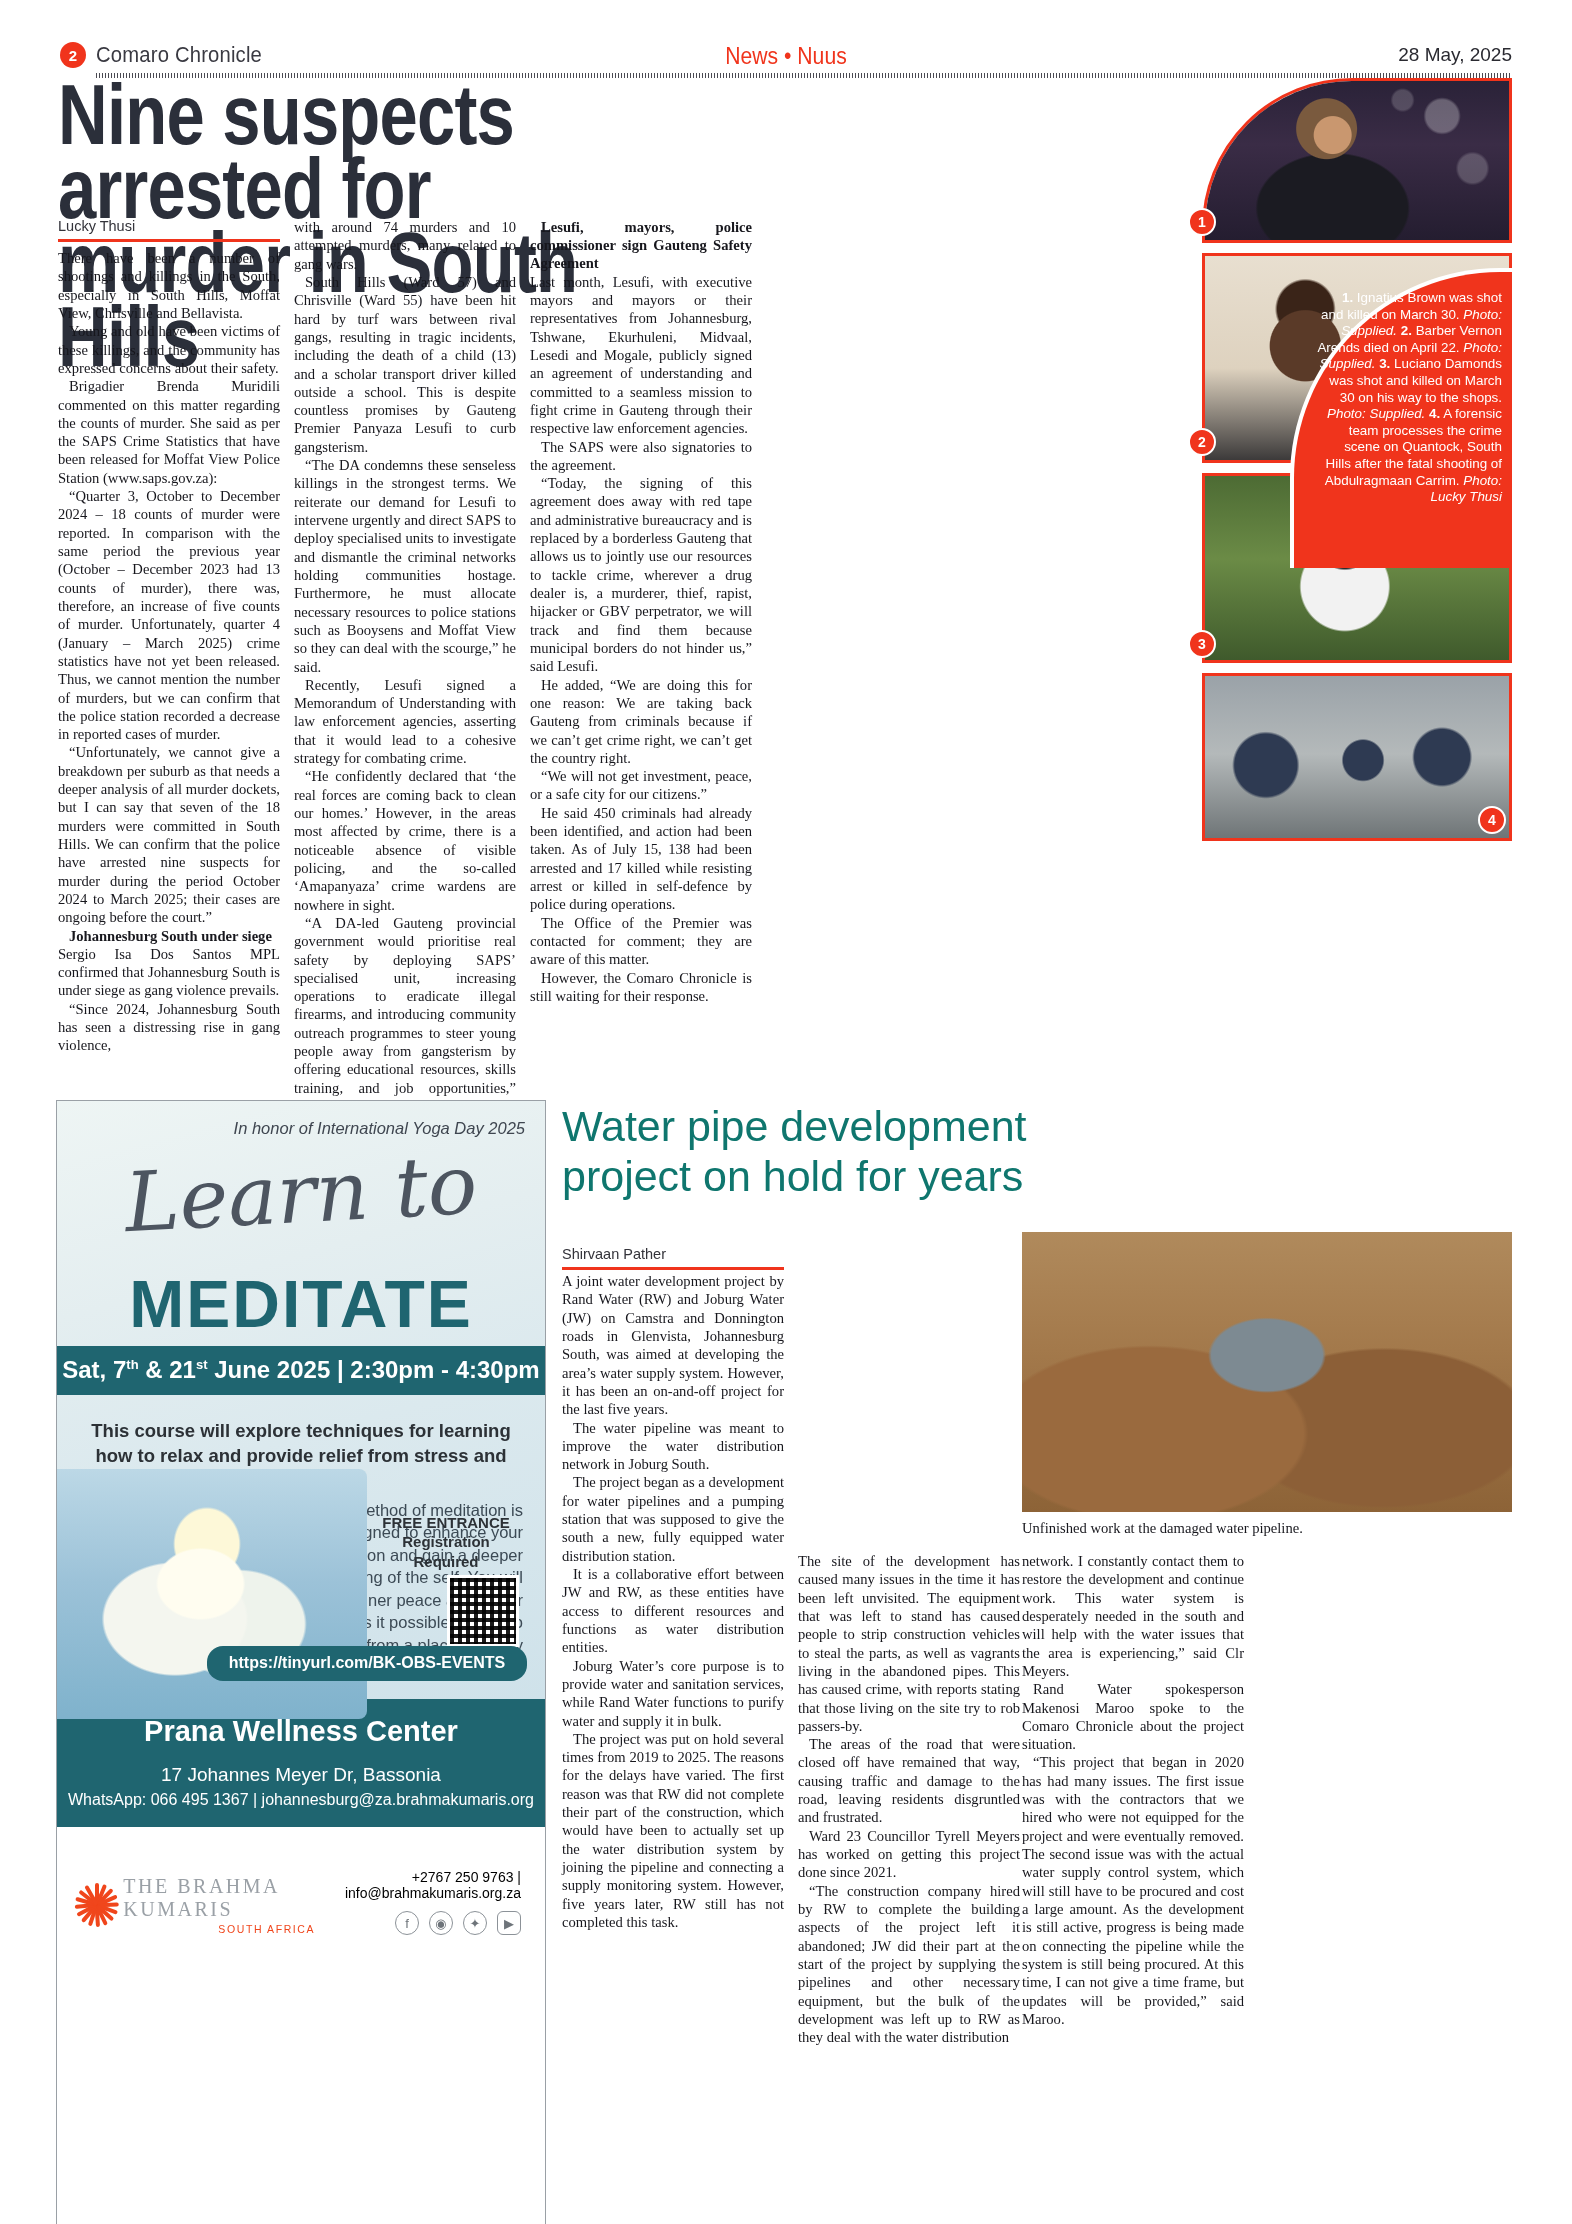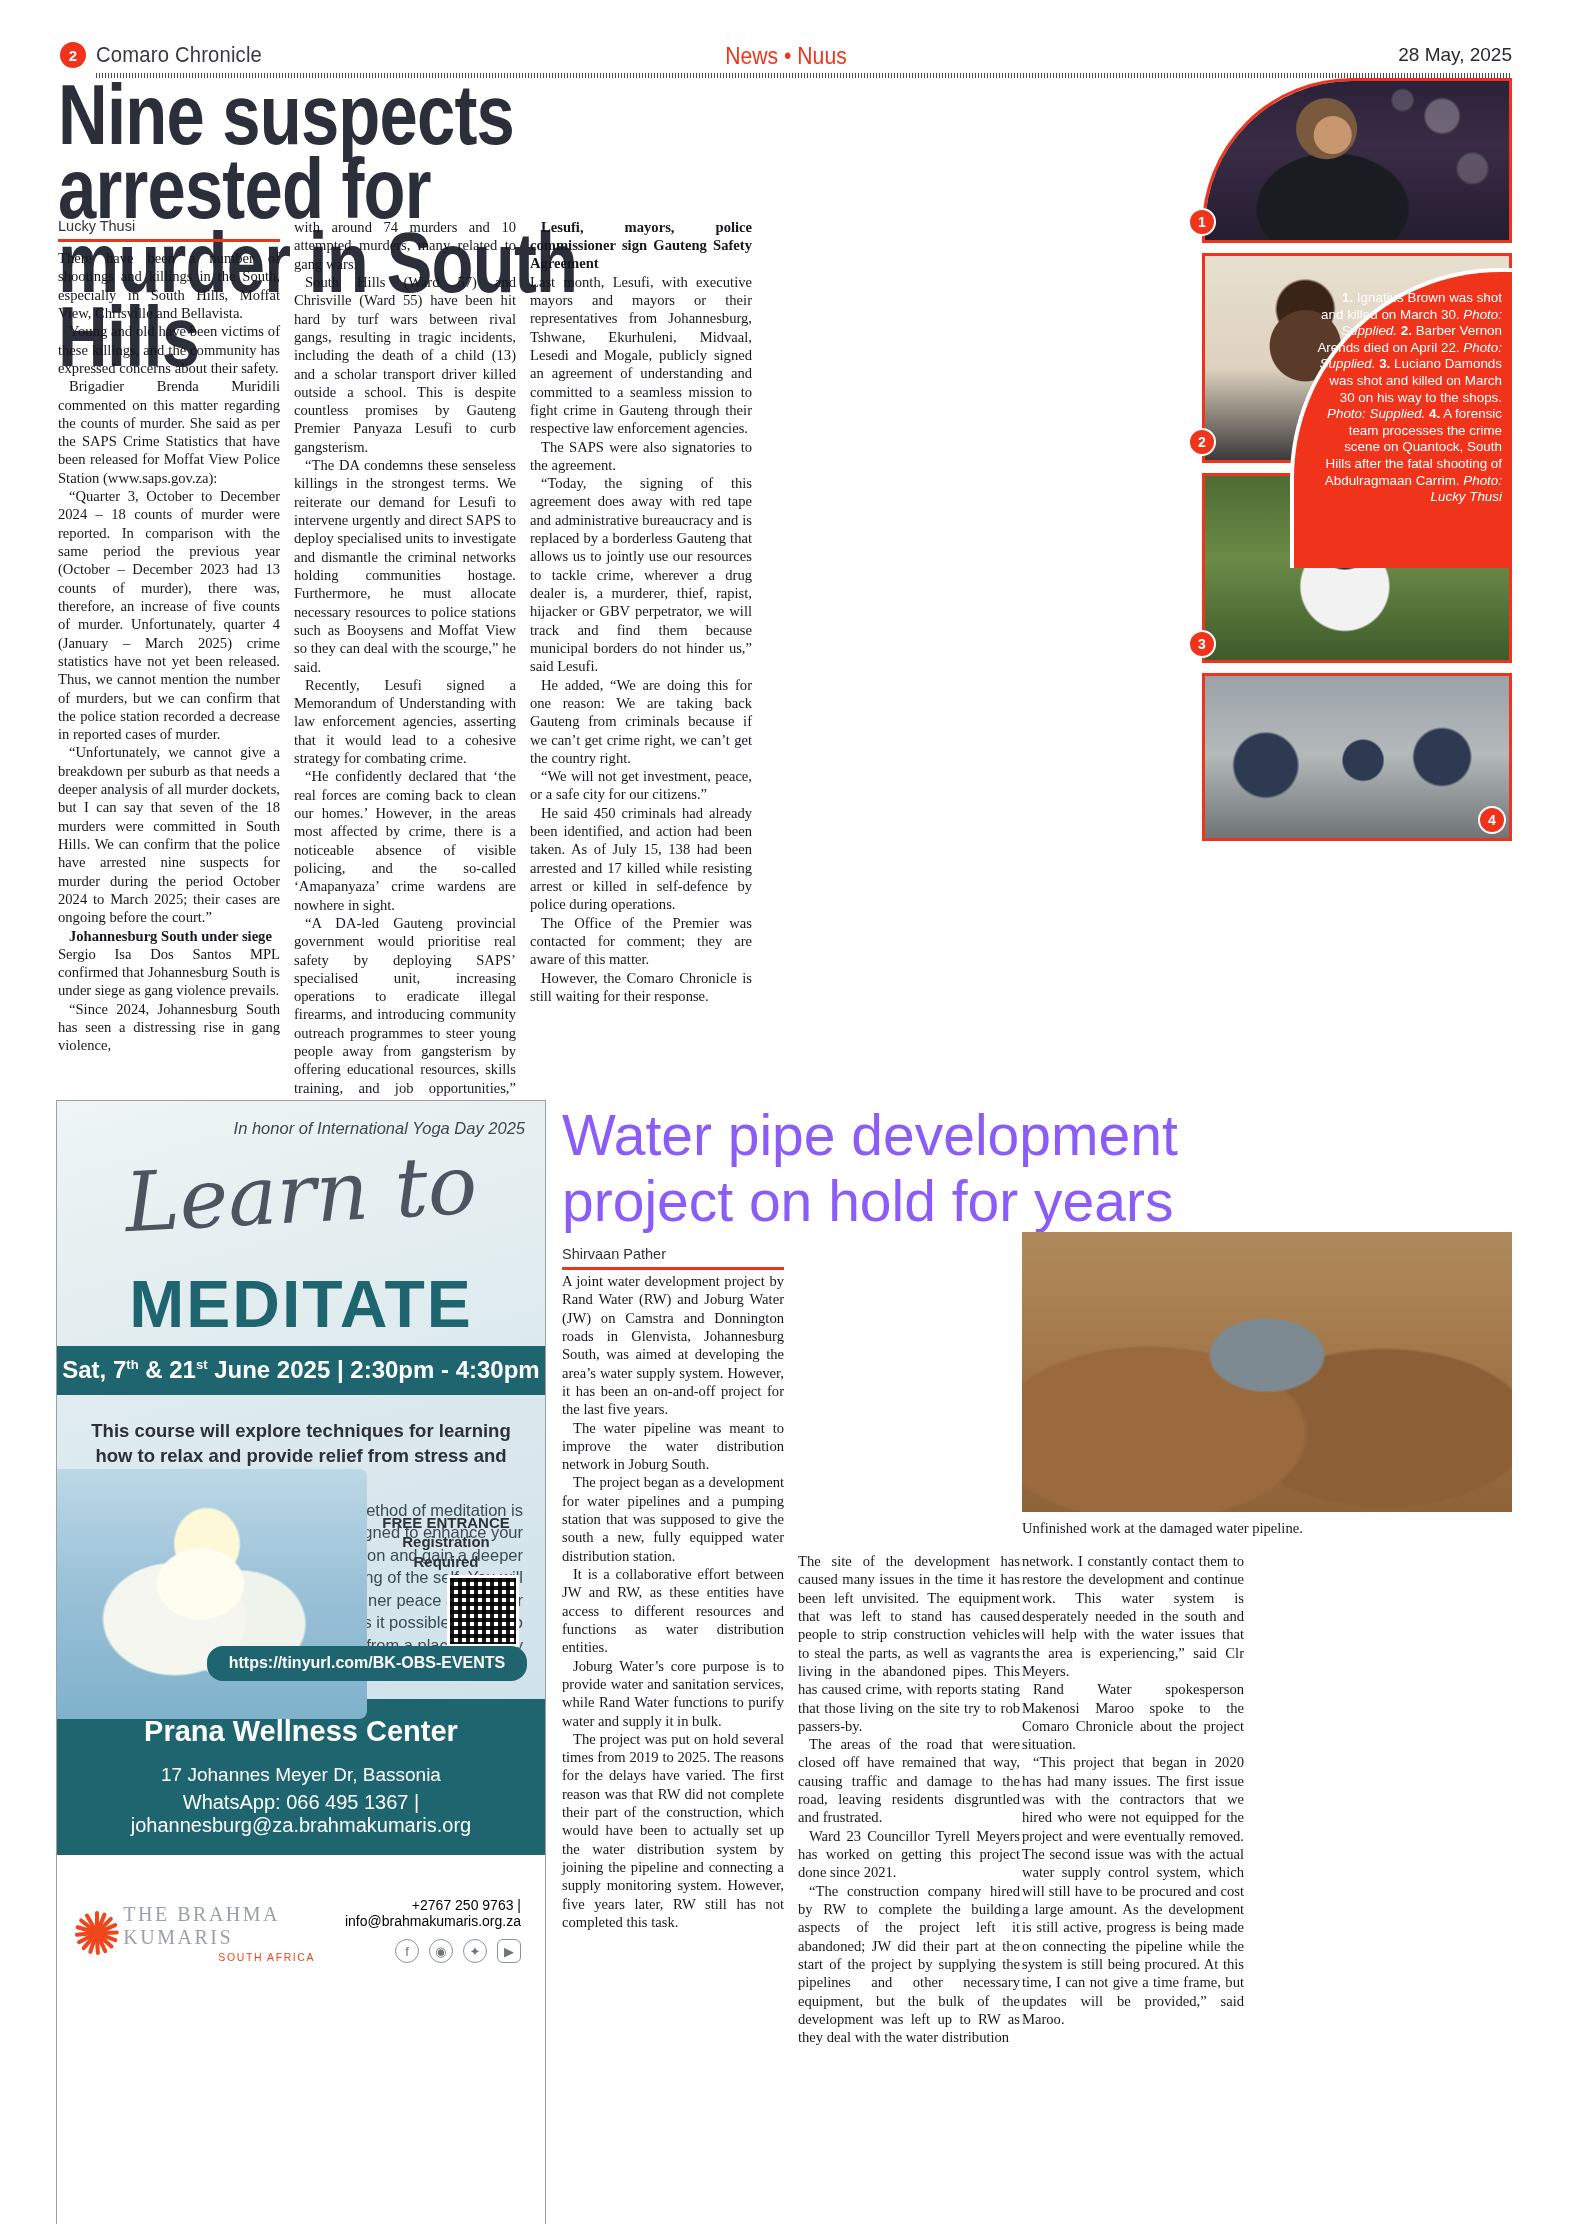--- a/index.html
+++ b/index.html
@@ -273,21 +273,21 @@
     font-weight:bold; font-size:16px;
     padding:8px 6px 9px;
   }
   .ad-contact {
     background:#1f6570; color:#fff;
     text-align:center; padding:16px 10px 18px;
     font-family:"Liberation Sans", sans-serif;
   }
   .ad-contact .c-name { font-weight:bold; font-size:29px; margin-bottom:16px; }
   .ad-contact .c-addr { font-size:19px; margin-bottom:5px; }
-  .ad-contact .c-wa   { font-size:20px; }
+  .ad-contact .c-wa   { font-size:16px; }
   .ad-footer {
     position:relative; height:108px; background:#fff;
     display:flex; align-items:flex-end; justify-content:space-between;
     padding:0 24px;
   }
   .bk-logo { display:flex; align-items:center; gap:10px; }
   .bk-burst {
     width:46px; height:46px; position:relative;
   }
   .bk-burst span {
@@ -318,22 +318,22 @@
     font-style:normal; font-size:13px; color:#6e747a;
     font-family:"Liberation Sans", sans-serif;
   }
   .social i.play { border-radius:6px; }
 
   
   .headline-2 {
     position:absolute; left:562px; top:1102px; width:950px;
     font-family:"Liberation Sans", sans-serif;
     font-weight:normal;
-    font-size:57px; line-height:1.16;
-    color:#8b5cf6;
+    font-size:43px; line-height:1.16;
+    color:#0f766e;
     white-space:pre-line;
   }
   .a2-byline { position:absolute; left:562px; top:1246px; width:222px; }
   .a2-photo {
     position:absolute; left:1022px; top:1232px;
     width:490px; height:280px;
     overflow:hidden;
     background:
       radial-gradient(ellipse at 50% 44%, #7d8a92 0 16%, transparent 17%),
       radial-gradient(ellipse at 26% 72%, #9a6a3e 0 30%, transparent 31%),

